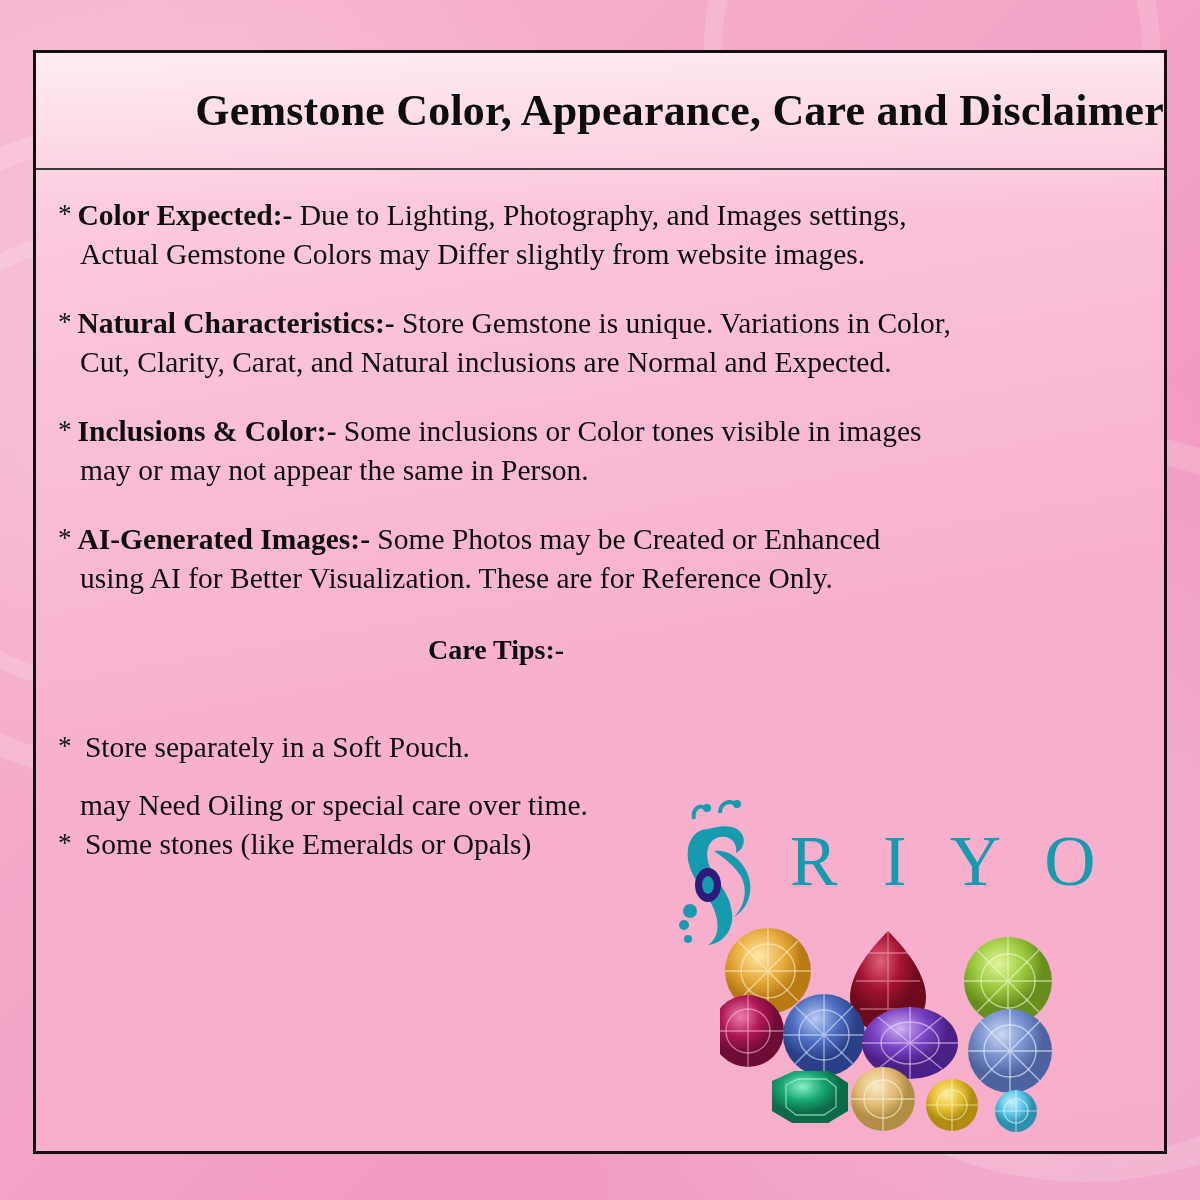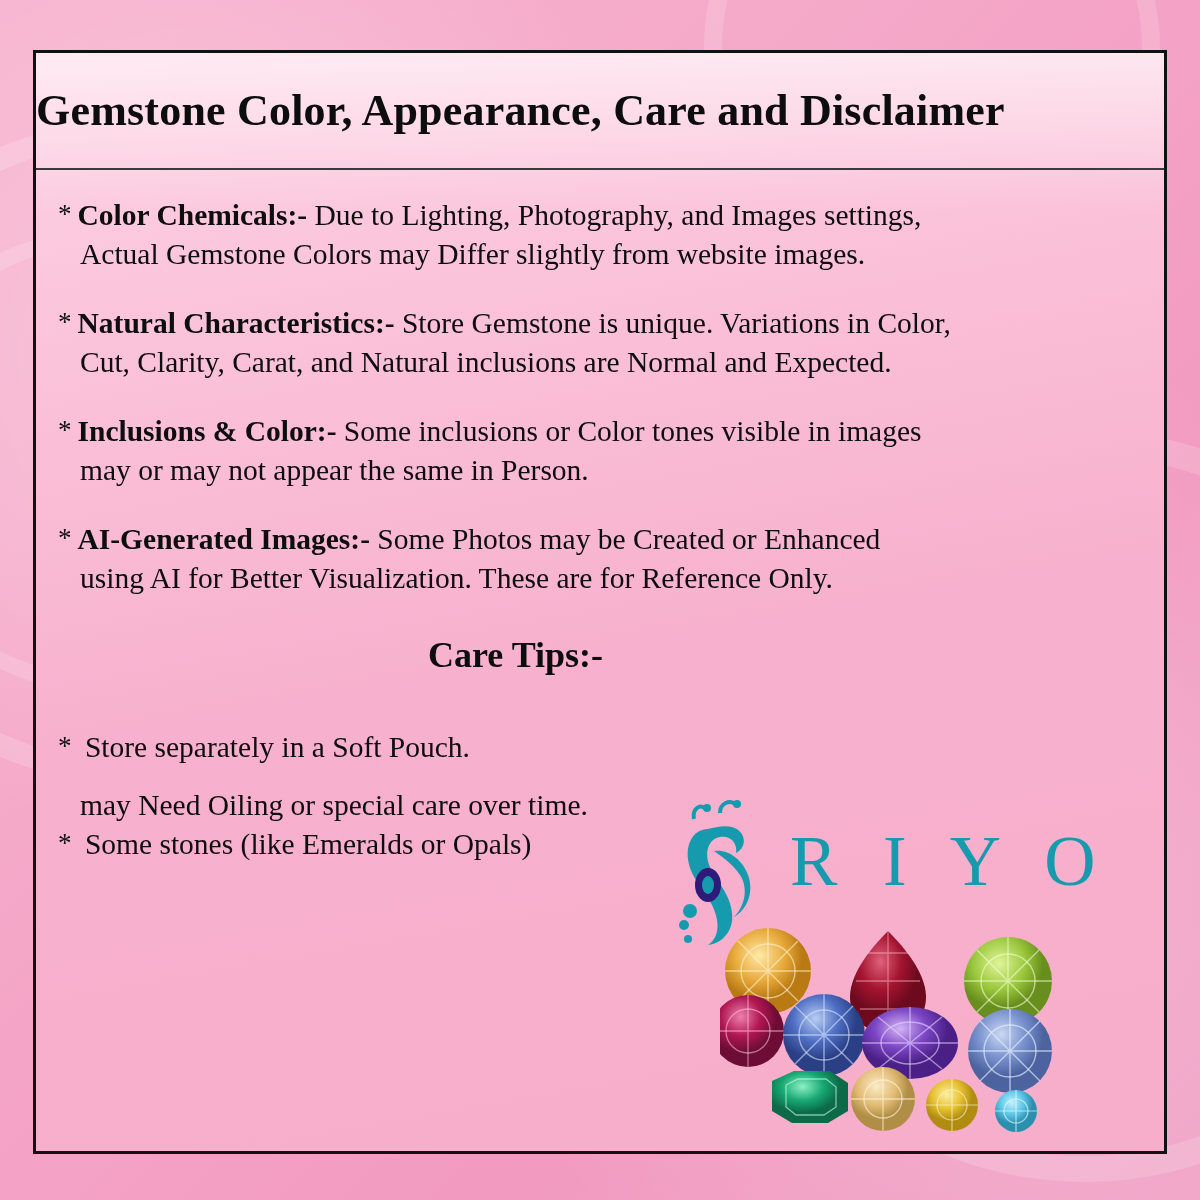--- a/index.html
+++ b/index.html
@@ -55,21 +55,21 @@
     pointer-events: none;
   }
 
   
   .title-area {
     position: relative;
     height: 115px;
     border-bottom: 2px solid #3a3a3a;
     display: flex;
     align-items: center;
-    justify-content: flex-start;
+    justify-content: flex-end;
   }
   .title {
     font-size: 44px;
     font-weight: bold;
     color: #0d0d0d;
     letter-spacing: 0.2px;
     white-space: nowrap;
   }
 
   
@@ -100,21 +100,21 @@
   
   .care-row {
     position: relative;
     height: 86px;
     margin-top: -6px;
   }
   .care-tips {
     position: absolute;
     left: 370px;
     top: 12px;
-    font-size: 36px;
+    font-size: 28px;
     font-weight: bold;
     color: #0d0d0d;
   }
 
   .care-list {
     margin-top: 20px;
     color: #0e0e0e;
     font-size: 29.5px;
     line-height: 1.32;
     font-family: Liberation Serif, serif;
@@ -168,21 +168,21 @@
     <div class="card-glow"></div>
 
     <div class="title-area">
       <div class="title">Gemstone Color, Appearance, Care and Disclaimer</div>
     </div>
 
     <div class="content">
 
       <div class="bullet-block">
         <span class="ln">
-          <span class="star">*</span><span class="lead">Color Chemicals:-</span><span> Due to Lighting, Photography, and Images settings,</span>
+          <span class="star">*</span><span class="lead">Color Expected:-</span><span> Due to Lighting, Photography, and Images settings,</span>
         </span>
         <span class="ln indent">Actual Gemstone Colors may Differ slightly from website images.</span>
       </div>
 
       <div class="bullet-block">
         <span class="ln">
           <span class="star">*</span><span class="lead">Natural Characteristics:-</span><span> Store Gemstone is unique. Variations in Color,</span>
         </span>
         <span class="ln indent">Cut, Clarity, Carat, and Natural inclusions are Normal and Expected.</span>
       </div>

